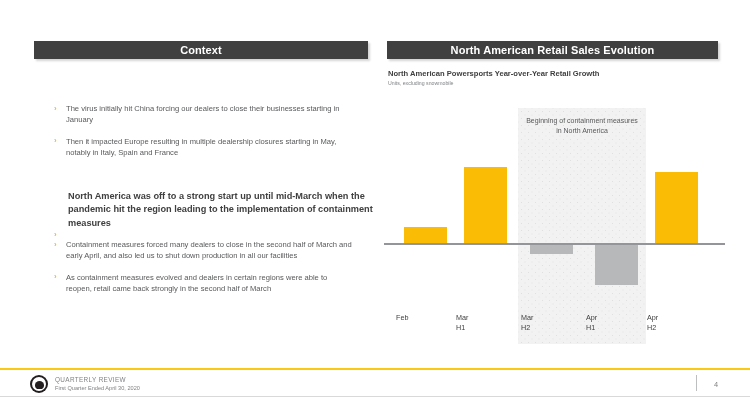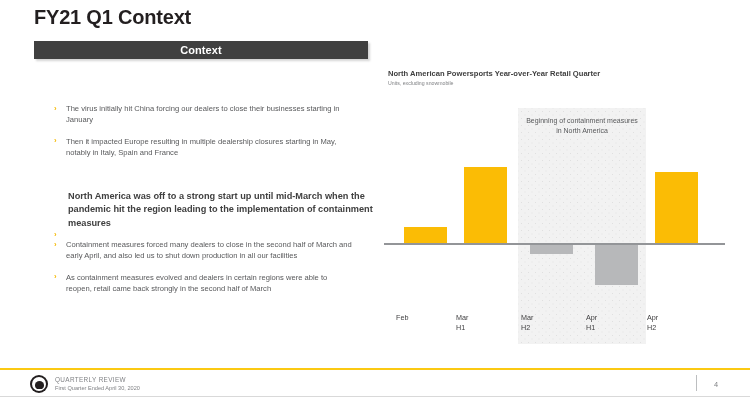--- a/index.html
+++ b/index.html
@@ -257,21 +257,20 @@
     text-align: center;
     font-size: 7.4px;
     color: #808285;
   }
 </style>
 </head>
 <body>
 
 <div id="slide">
 
-  <div class="slide-title">FY21 Q1 Context</div>
 
   <div class="section-bar" id="bar-left">
     <span>Context</span>
   </div>
 
 
   <div class="bullets" id="bullets-1">
     <div class="bullet">
       <span class="chev">›</span>
       <span>The virus initially hit China forcing our dealers to close their businesses starting in January</span>
@@ -291,22 +290,25 @@
     <div class="bullet">
       <span class="chev">›</span>
       <span>Containment measures forced many dealers to close in the second half of March and early April, and also led us to shut down production in all our facilities</span>
     </div>
     <div class="bullet">
       <span class="chev">›</span>
       <span>As containment measures evolved and dealers in certain regions were able to reopen, retail came back strongly in the second half of March</span>
     </div>
   </div>
 
-
-  <div class="chart-title">North American Powersports Year-over-Year Retail Quarter</div>
+  <div class="section-bar" id="bar-right">
+    <span>North American Retail Sales Evolution</span>
+  </div>
+
+  <div class="chart-title">North American Powersports Year-over-Year Retail Growth</div>
   <div class="chart-sub">Units, excluding snowmobile</div>
 
   <div id="plot">
 
     <div class="shade-box"></div>
     <div class="shade-label">Beginning of containment measures in North America</div>
 
     <div class="bar pos" id="bar-feb"></div>
     <div class="bar pos" id="bar-marh1"></div>
     <div class="bar neg" id="bar-marh2"></div>

